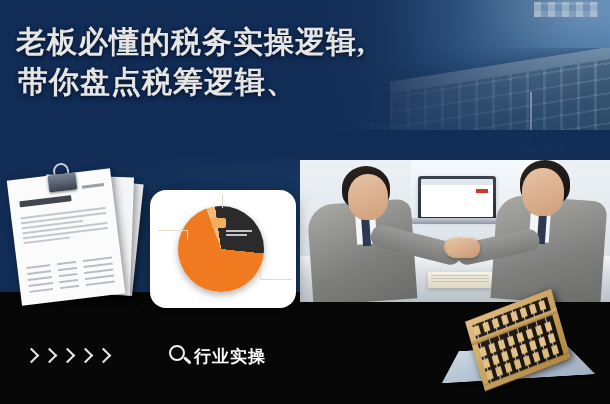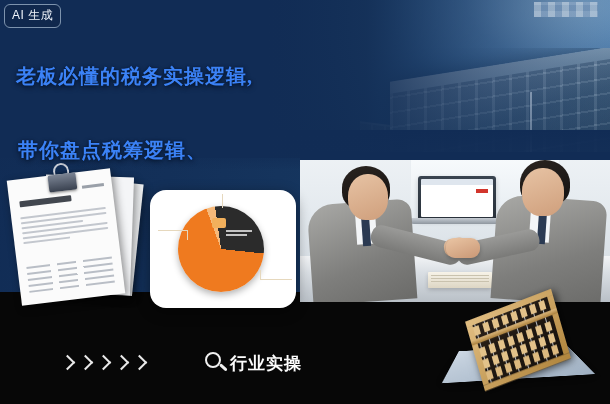--- a/index.html
+++ b/index.html
@@ -108,29 +108,28 @@
     filter:blur(.6px);
     z-index:12;
   }
 
   
   .headline {
     position:absolute; left:16px; top:22px; width:560px;
     z-index:11;
   }
   .headline .line {
-    color:#3b82f6;
+    color:#e5e5e5;
     font-family:"Liberation Serif", serif;
     font-weight:700;
-    font-size:20px;
+    font-size:30px;
     line-height:40px;
     letter-spacing:1px;
     white-space:nowrap;
     text-shadow:0 2px 5px rgba(3,12,28,.75), 0 0 2px rgba(3,12,28,.6);
-    margin-top:34px;
   }
   .headline .line.l2 { padding-left:2px;font-family:Liberation Serif, serif; }
   .headline .line.l3 { padding-left:2px; }
 
   
   .docs { position:absolute; left:4px; top:168px; width:140px; height:132px; z-index:6; }
   .doc {
     position:absolute; background:#fbfbfb;
     box-shadow:2px 3px 9px rgba(0,0,0,.45);
   }
@@ -361,22 +360,22 @@
   }
   .ab-beads-top { top:8px; height:9px; }
   .ab-beads-bot { top:30px; height:9px; }
   .ab-beads-bot2 { position:absolute; left:6px; right:6px; top:42px; height:9px;
     background:repeating-linear-gradient(90deg,#e3c28a 0 6px, rgba(0,0,0,0) 6px 10px); }
   .ab-beads-bot3 { position:absolute; left:6px; right:6px; top:54px; height:9px;
     background:repeating-linear-gradient(90deg,#dcb97f 0 6px, rgba(0,0,0,0) 6px 10px); }
 
   
   .bottom-bar {
-    position:absolute; left:0; bottom:1px; width:302px; height:74px;
-    z-index:10; display:flex; align-items:center;margin-left:36px;
+    position:absolute; left:0; bottom:8px; width:302px; height:74px;
+    z-index:10; display:flex; align-items:center;
   }
   .chevrons {
     position:absolute; left:26px; top:26px;
     display:flex; gap:9px; align-items:center;
   }
   .chev {
     width:9px; height:16px; position:relative;
   }
   .chev::before {
     content:""; position:absolute; left:0; top:2px;
@@ -508,21 +507,20 @@
       <div class="ab-frame"></div>
       <div class="ab-rods"></div>
       <div class="ab-beads-top"></div>
       <div class="ab-bar"></div>
       <div class="ab-beads-bot"></div>
       <div class="ab-beads-bot2"></div>
       <div class="ab-beads-bot3"></div>
     </div>
   </div>
 
-  <div class="ai-badge">AI 生成</div>
 
   <div class="watermark"></div>
 
   <div class="headline">
     <div class="line l1">老板必懂的税务实操逻辑,</div>
     <div class="line l2">带你盘点税筹逻辑、</div>
   </div>
 
   <div class="bottom-bar">
     <div class="chevrons">

